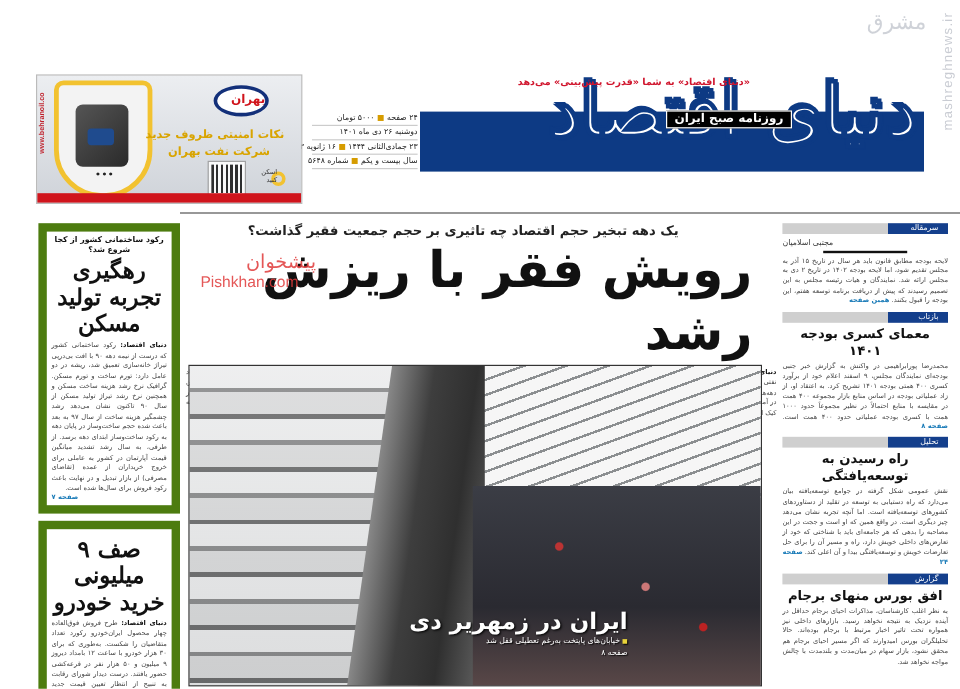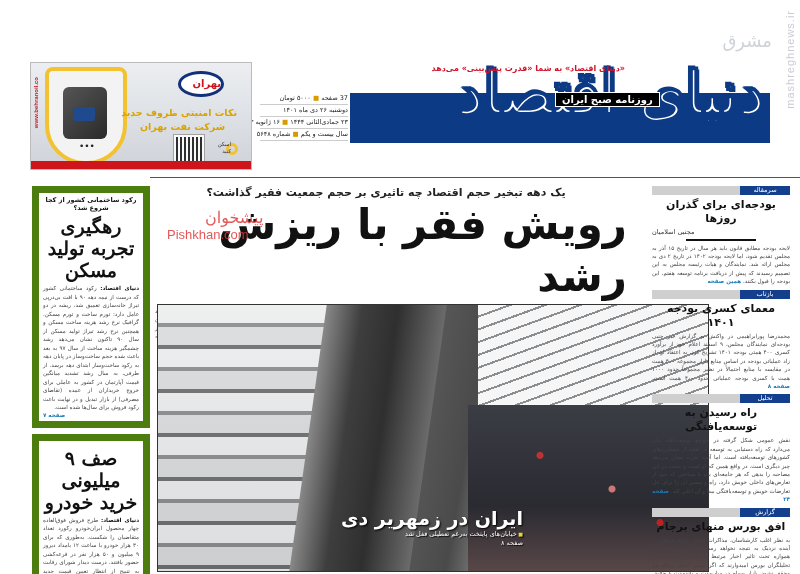--- a/index.html
+++ b/index.html
@@ -1,20 +1,20 @@
 <!DOCTYPE html>
 <html><head>
 <meta charset="utf-8">
 <style>
   * { box-sizing: border-box; margin: 0; padding: 0; }
   html, body { width: 800px; height: 574px; overflow: hidden; background: #fff; }
   body { font-family: "DejaVu Sans", sans-serif; color: #111; position: relative; direction: rtl; }
 
   .watermark-side { position: absolute; right: 4px; top: 10px; writing-mode: vertical-rl; transform: rotate(180deg); font-size: 11px; color: #c9ccd3; letter-spacing: 1px; font-family: "Liberation Sans", sans-serif; direction: ltr; }
-  .watermark-logo { position: absolute; right: 28px; top: 30px; font-size: 18px; color: #cfd2d8; font-family: "DejaVu Sans", sans-serif; }
+  .watermark-logo { position: absolute; right: 28px; top: 8px; font-size: 18px; color: #cfd2d8; font-family: "DejaVu Sans", sans-serif; }
 
   
   .masthead { position: absolute; left: 255px; top: 55px; width: 520px; height: 120px; }
   .mast-band { position: absolute; left: 95px; top: 38px; width: 420px; height: 50px; background: #0d3a84; }
   .mast-title { position: absolute; right: 10px; top: 8px; font-family: "DejaVu Serif", serif; font-size: 60px; font-weight: bold; color: #fff; -webkit-text-stroke: 2px #0d3a84; text-shadow: 0 0 0 #fff, 2px 2px 0 #0d3a84, -2px -2px 0 #0d3a84; white-space: nowrap; line-height: 1; }
   .mast-slogan { position: absolute; right: 150px; top: 9px; font-size: 8px; color: #d0142c; font-weight: bold; }
   .mast-sub { position: absolute; left: 300px; top: 37px; border: 1px solid #fff; color: #fff; font-size: 10px; padding: 1px 6px; background: #000000; font-weight: bold; }
   .mast-info { position: absolute; left: 5px; top: 38px; width: 88px; font-size: 6.5px; line-height: 11px; text-align: right; color: #222; }
   .mast-info .row { border-bottom: 1px solid #ccc; white-space: nowrap; }
   .mast-info .acc { color: #d69c00; }
@@ -31,21 +31,21 @@
   .ad-logo { position: absolute; left: 147px; top: 8px; width: 46px; height: 26px; border: 3px solid #13307a; border-radius: 50%; background: #fff; color: #d0141c; font-size: 10px; font-weight: bold; line-height: 20px; }
   .ad-line1, .ad-line2 { position: absolute; right: 14px; font-size: 9.5px; font-weight: bold; color: #d9a400; white-space: nowrap; }
   .ad-line1 { top: 44px; } .ad-line2 { top: 58px; right: 26px; }
   .ad-qr { position: absolute; left: 143px; top: 72px; width: 30px; height: 28px; background: repeating-linear-gradient(90deg, #111 0 2px, #fff 2px 4px), #fff; border: 2px solid #fff; outline: 1px solid #999; opacity: .85; }
   .ad-scan { position: absolute; left: 180px; top: 78px; font-size: 5.5px; color: #333; width: 20px; line-height: 7px; }
   .ad-lens { position: absolute; left: 195px; top: 80px; width: 12px; height: 12px; border: 3px solid #f2c230; border-radius: 50%; }
 
   
   .rcol { position: absolute; left: 652px; top: 186px; width: 138px; }
   .kicker { display: flex; justify-content: flex-start; height: 9px; margin-bottom: 3px; }
-  .kicker .lab { background: #143f8c; color: #fff; font-size: 6.5px; padding: 0 8px; width: 50px; text-align: center; line-height: 9px; }
+  .kicker .lab { background: #143f8c; color: #fff; font-size: 6.5px; padding: 0 8px; width: 50px; text-align: right; line-height: 9px; }
   .kicker .bar { flex: 1; background: #cfcfcf; }
   .r-head { font-size: 11px; font-weight: bold; text-align: center; margin: 2px 0; line-height: 14px; }
   .r-author { font-size: 6.5px; text-align: left; color: #333; }
   .r-rule { width: 70px; height: 1.5px; background: #111; margin: 3px auto; }
   .r-body { font-size: 5.6px; line-height: 8.4px; color: #444; text-align: justify; }
   .r-page { font-size: 5.6px; color: #1a7bb8; font-weight: bold; }
   .r-sect { margin-bottom: 4px; }
 
   
   .lcol { position: absolute; left: 32px; top: 186px; width: 118px; }
@@ -60,21 +60,21 @@
   .center { position: absolute; left: 155px; top: 186px; width: 492px; }
   .c-kick { font-size: 11px; font-weight: bold; text-align: center; color: #222; margin-right: 30px; }
   .c-head { font-family: "DejaVu Sans", sans-serif; font-size: 42px; font-weight: bold; text-align: right; line-height: 52px; letter-spacing: -1px; padding-right: 20px; }
   .wm-pish { position: absolute; left: 12px; top: 22px; color: #e03a3a; font-size: 13px; font-family: "Liberation Sans", sans-serif; direction: ltr; opacity: .85; }
   .wm-pish .fa { display: block; font-size: 16px; font-family: "DejaVu Serif", serif; margin-left: 38px; }
   .c-cols { display: flex; gap: 6px; margin-top: 4px; }
   .c-col { flex: 1; font-size: 5.6px; line-height: 8.4px; color: #444; text-align: justify; }
   .c-col b { color: #111; }
   .c-page { color: #1a7bb8; font-weight: bold; }
 
-  .photo { position: absolute; left: 2px; top: 118px; width: 552px; height: 268px; border: 1px solid #333; overflow: hidden;
+  .photo { position: absolute; left: 2px; top: 118px; width: 478px; height: 268px; border: 1px solid #333; overflow: hidden;
     background:
       linear-gradient(100deg, transparent 44%, #5a5a5a 46%, #4a4a4a 56%, #6d6d6d 60%, transparent 62%),
       linear-gradient(180deg, #e5e7ea 0%, #cfd3d6 30%, #b8bcc0 60%, #9fa3a7 100%);
   }
   .photo .cars { position: absolute; left: 0; top: 0; width: 190px; height: 100%; background:
       repeating-linear-gradient(180deg, #f1f1f1 0 18px, #7a7a7a 18px 22px, #dcdcdc 22px 40px, #555 40px 44px); opacity: .75; }
   .photo .road { position: absolute; left: 150px; top: 0; width: 120px; height: 100%; background: linear-gradient(90deg, #888, #3e3e3e 30%, #2f2f2f 60%, #6b6b6b); transform: skewX(-8deg); }
   .photo .roof { position: absolute; right: 0; top: 0; width: 230px; height: 110px; background: repeating-linear-gradient(160deg, #f6f6f6 0 10px, #8b8e90 10px 12px); }
   .photo .crowd { position: absolute; right: 0; top: 100px; width: 240px; height: 168px; background:
       radial-gradient(circle at 30% 30%, #b33 0 3px, transparent 4px),
@@ -93,21 +93,21 @@
 <div class="watermark-side">mashreghnews.ir</div>
 <div class="watermark-logo">مشرق</div>
 
 <header class="masthead">
   <div class="mast-band"></div>
   <div class="mast-title">دنیای اقتصاد</div>
   <div class="mast-slogan">«دنیای اقتصاد» به شما «قدرت پیش‌بینی» می‌دهد</div>
   <div class="mast-sub">روزنامه صبح ایران</div>
   <div class="mast-info">
     <div class="row">
-      <span>37 صفحه</span>
+      <span>۲۴ صفحه</span>
       <span class="acc">■</span>
       <span>۵۰۰۰ تومان</span>
     </div>
     <div class="row">دوشنبه ۲۶ دی ماه ۱۴۰۱</div>
     <div class="row">
       <span>۲۳ جمادی‌الثانی ۱۴۴۴</span>
       <span class="acc">■</span>
       <span>۱۶ ژانویه ۲۰۲۳</span>
     </div>
     <div class="row">
@@ -167,21 +167,20 @@
     </div>
   </div>
 </main>
 
 <aside class="rcol">
   <section class="r-sect">
     <div class="kicker">
       <span class="lab">سرمقاله</span>
         <span class="bar"></span>
     </div>
-    <div class="r-head">بودجه‌ای برای گذران روزها</div>
     <div class="r-author">مجتبی اسلامیان</div>
     <div class="r-rule"></div>
     <div class="r-body">
       <span>لایحه بودجه مطابق قانون باید هر سال در تاریخ ۱۵ آذر به مجلس تقدیم شود، اما لایحه بودجه ۱۴۰۲ در تاریخ ۲ دی به مجلس ارائه شد. نمایندگان و هیات رئیسه مجلس به این تصمیم رسیدند که پیش از دریافت برنامه توسعه هفتم، این بودجه را قبول بکنند.</span>
       <span class="r-page">همین صفحه</span>
     </div>
   </section>
 
   <section class="r-sect">
     <div class="kicker">

